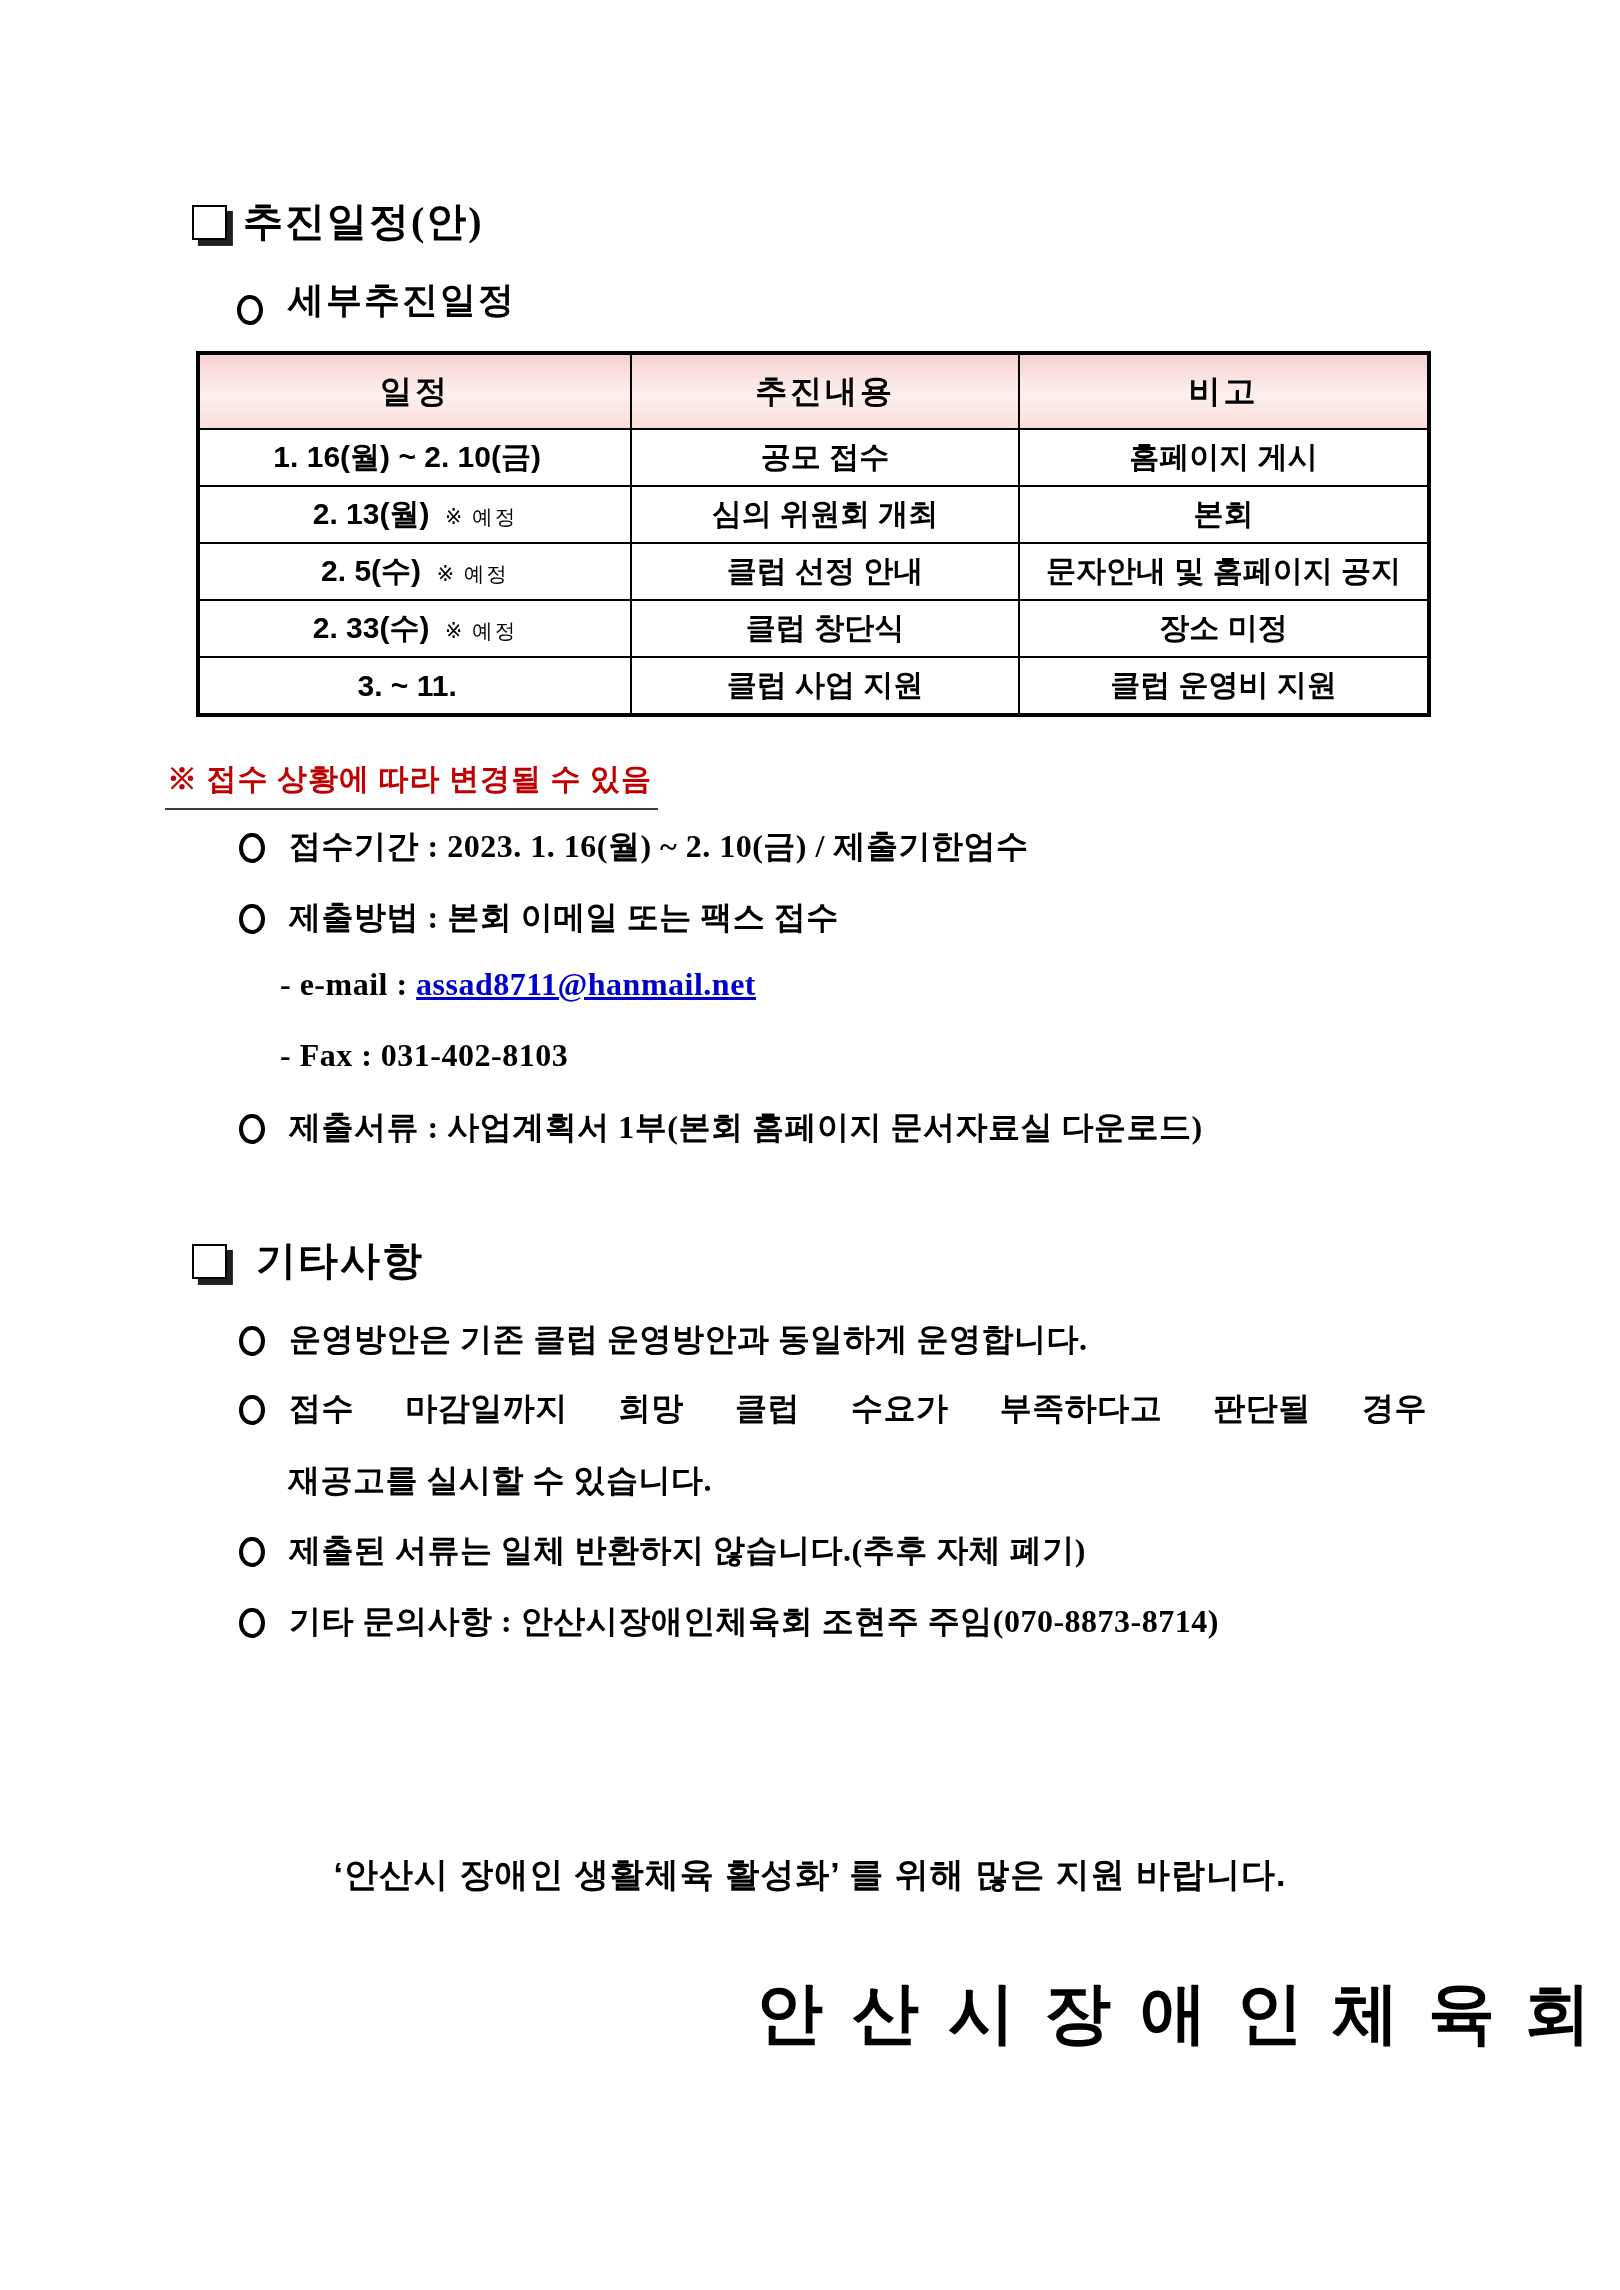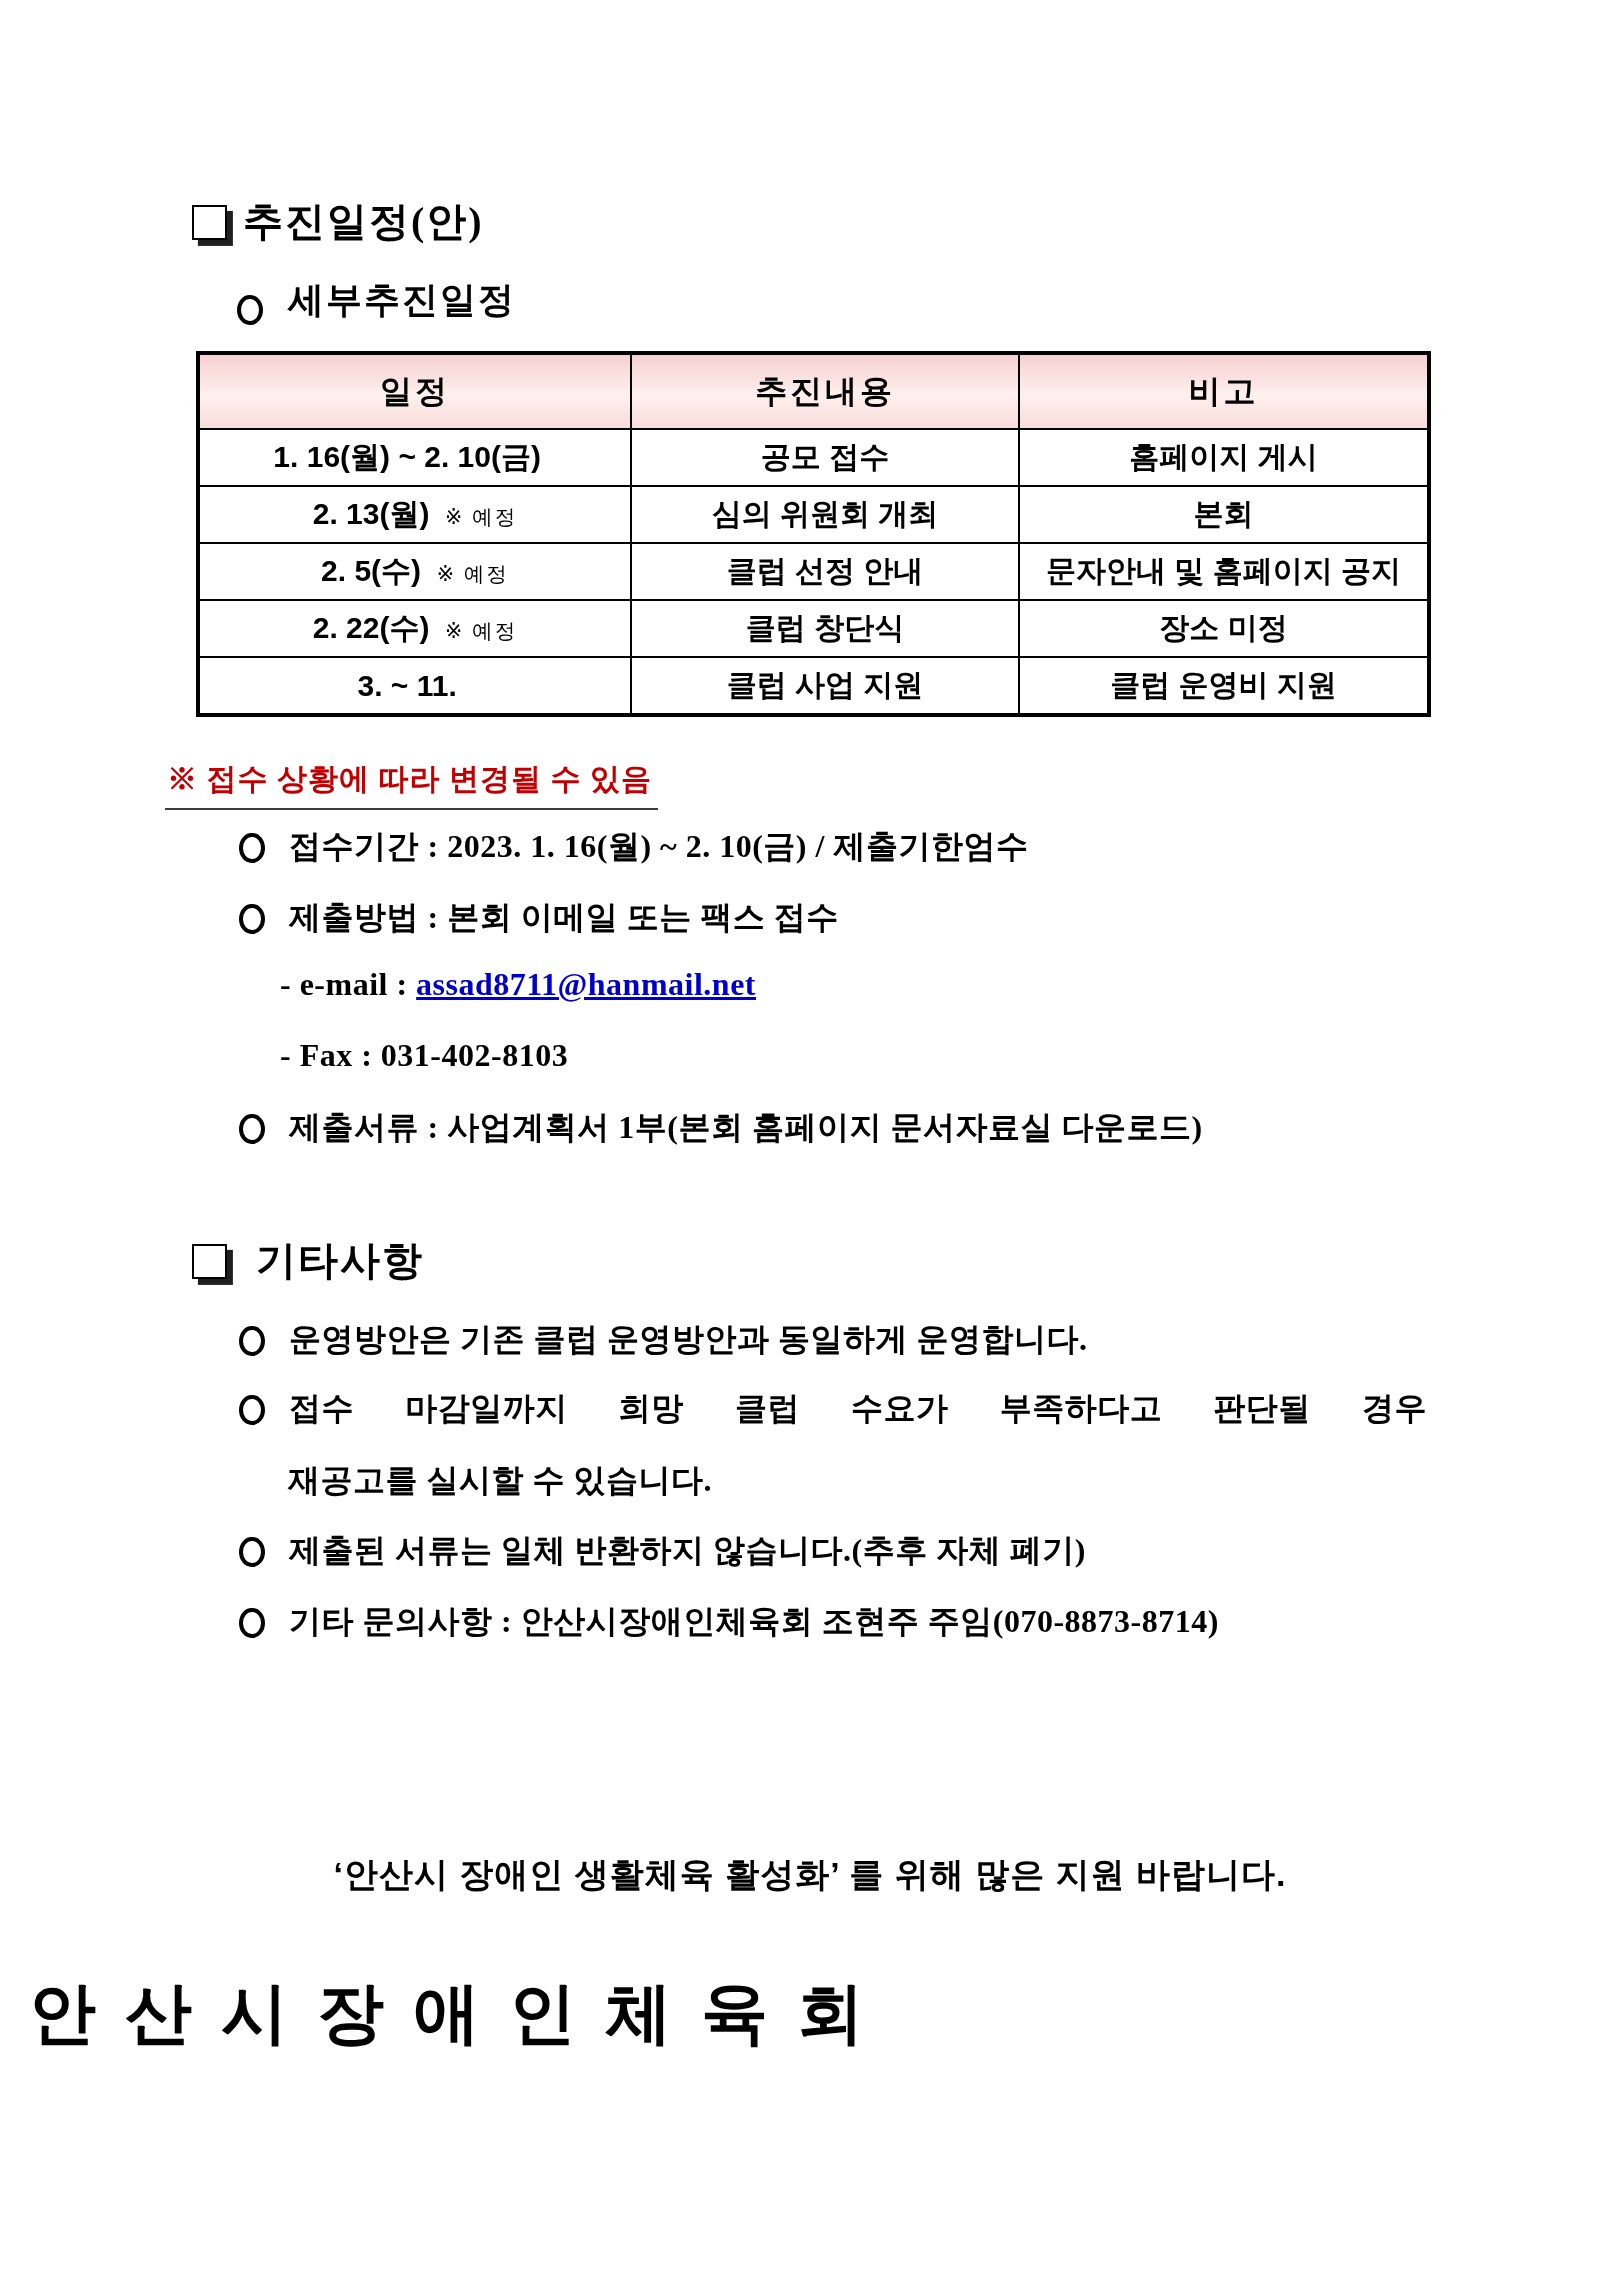--- a/index.html
+++ b/index.html
@@ -89,21 +89,21 @@
   }
   
   .quote-line{
     position:absolute;left:0;top:1852px;width:1620px;
     text-align:center;
     font-size:34px;font-weight:700;letter-spacing:1px;
     font-family:"Liberation Sans","DejaVu Sans",sans-serif;
   }
   .org-name{
     position:absolute;left:0;top:1968px;width:1620px;
-    text-align:left;
+    text-align:right;
     font-size:67px;font-weight:800;letter-spacing:29px;
     text-indent:29px;
     font-family:"Liberation Sans","DejaVu Sans",sans-serif;
   }
 </style>
 </head>
 <body>
 
 <div class="page">
 
@@ -141,21 +141,21 @@
           <td><span>2. 13(월)</span><span class="note-small">※ 예정</span></td>
           <td>심의 위원회 개최</td>
           <td>본회</td>
         </tr>
         <tr>
           <td><span>2. 5(수)</span><span class="note-small">※ 예정</span></td>
           <td>클럽 선정 안내</td>
           <td>문자안내 및 홈페이지 공지</td>
         </tr>
         <tr>
-          <td><span>2. 22(수)</span><span class="note-small">※ 예정</span></td>
+          <td><span>2. 33(수)</span><span class="note-small">※ 예정</span></td>
           <td>클럽 창단식</td>
           <td>장소 미정</td>
         </tr>
         <tr>
           <td><span>3. ~ 11.</span><span class="note-small"></span></td>
           <td>클럽 사업 지원</td>
           <td>클럽 운영비 지원</td>
         </tr>
       </tbody>
     </table>

